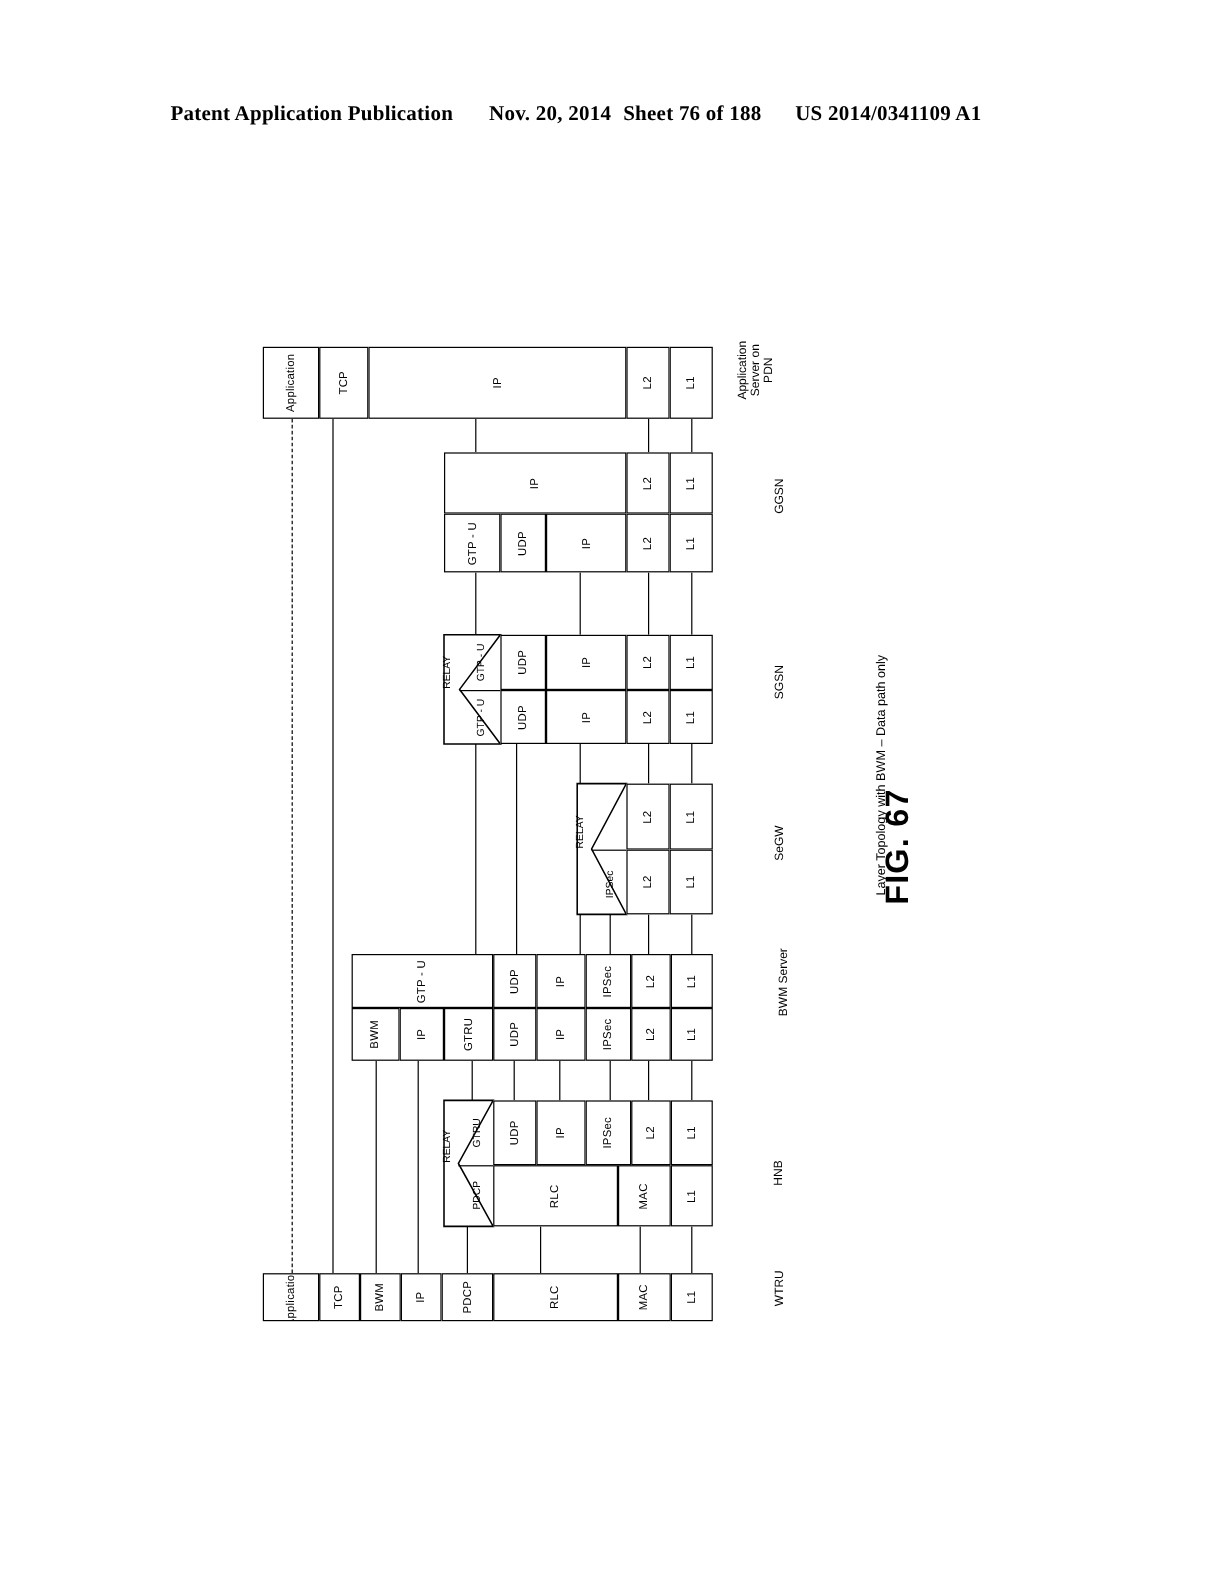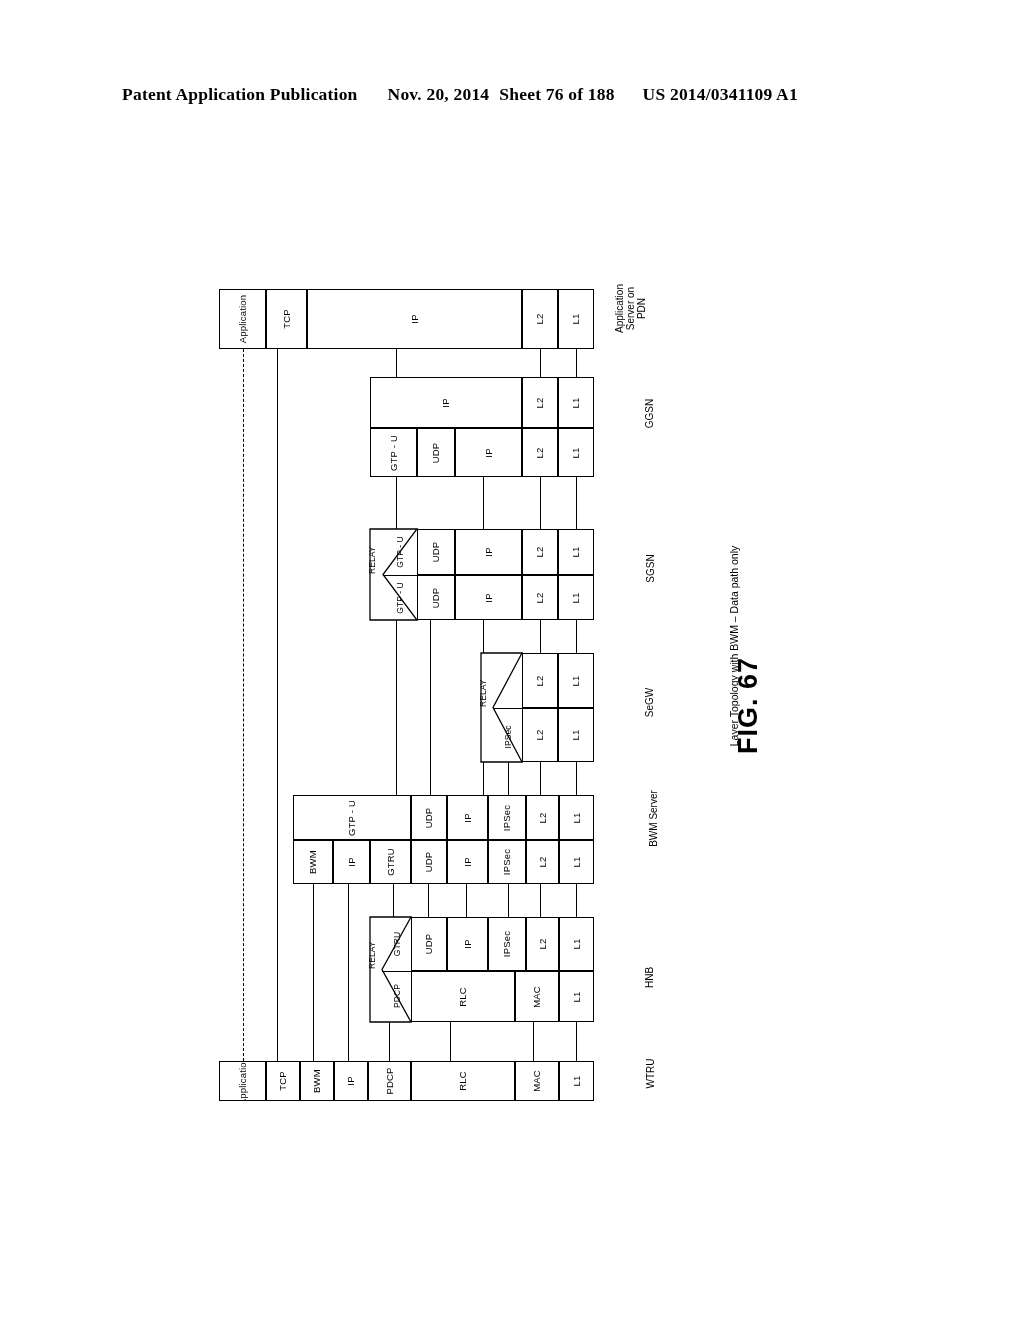--- a/index.html
+++ b/index.html
@@ -15,20 +15,21 @@
   
   .pub-header{
     position:absolute;
     left:0;top:84px;width:920px;
     text-align:center;
     font-family:"Liberation Serif", serif;
     font-weight:bold;
     font-size:17.5px;
     letter-spacing:0.2px;
     white-space:nowrap;
+    padding-left:20px;
   }
   .pub-header span{display:inline-block;vertical-align:baseline;}
   .hs1{margin-right:30px;}
   .hs2{margin-right:10px;}
   .hs3{margin-right:28px;}
 
   
   #figure{
     position:absolute;
     left:0;top:0;width:1024px;height:1320px;

